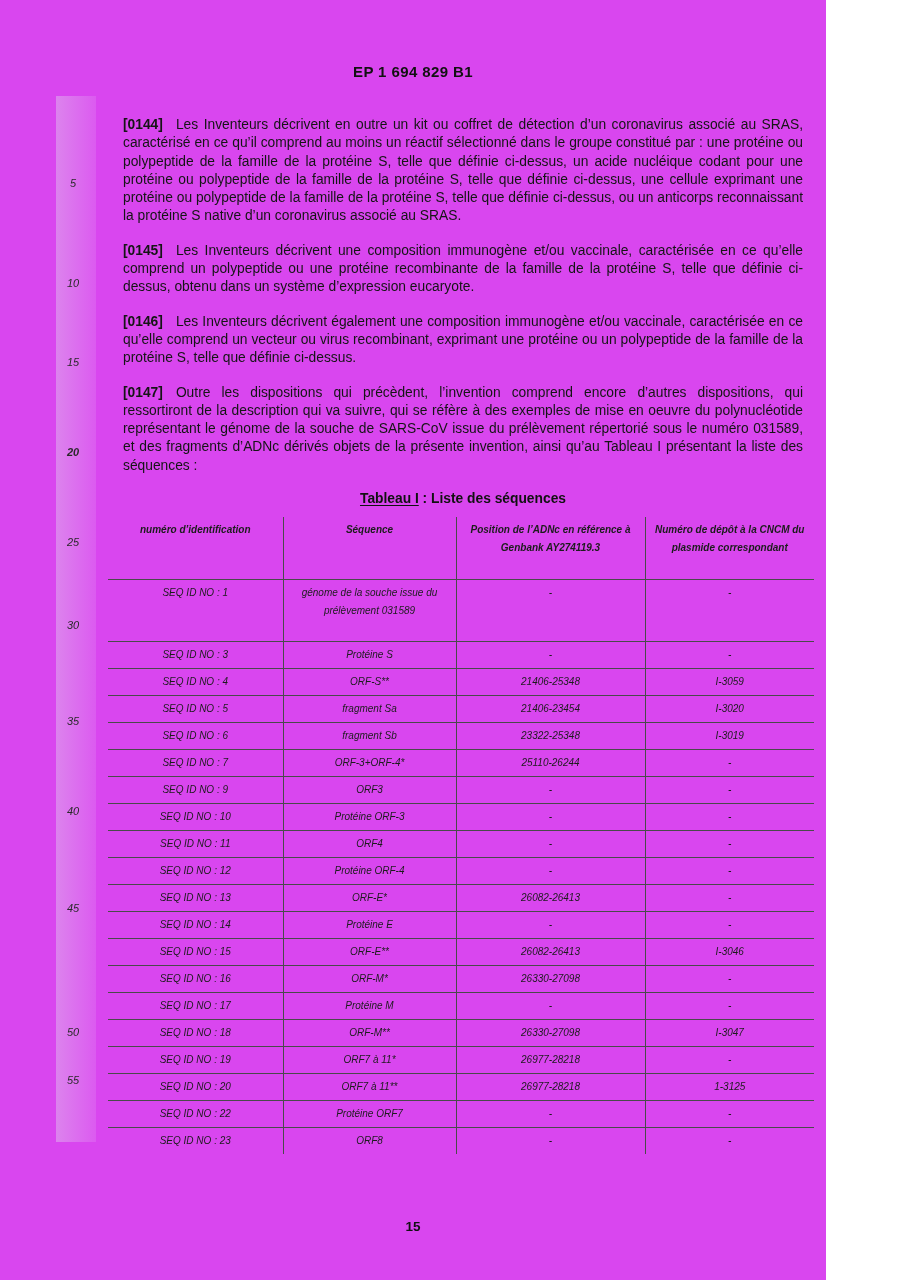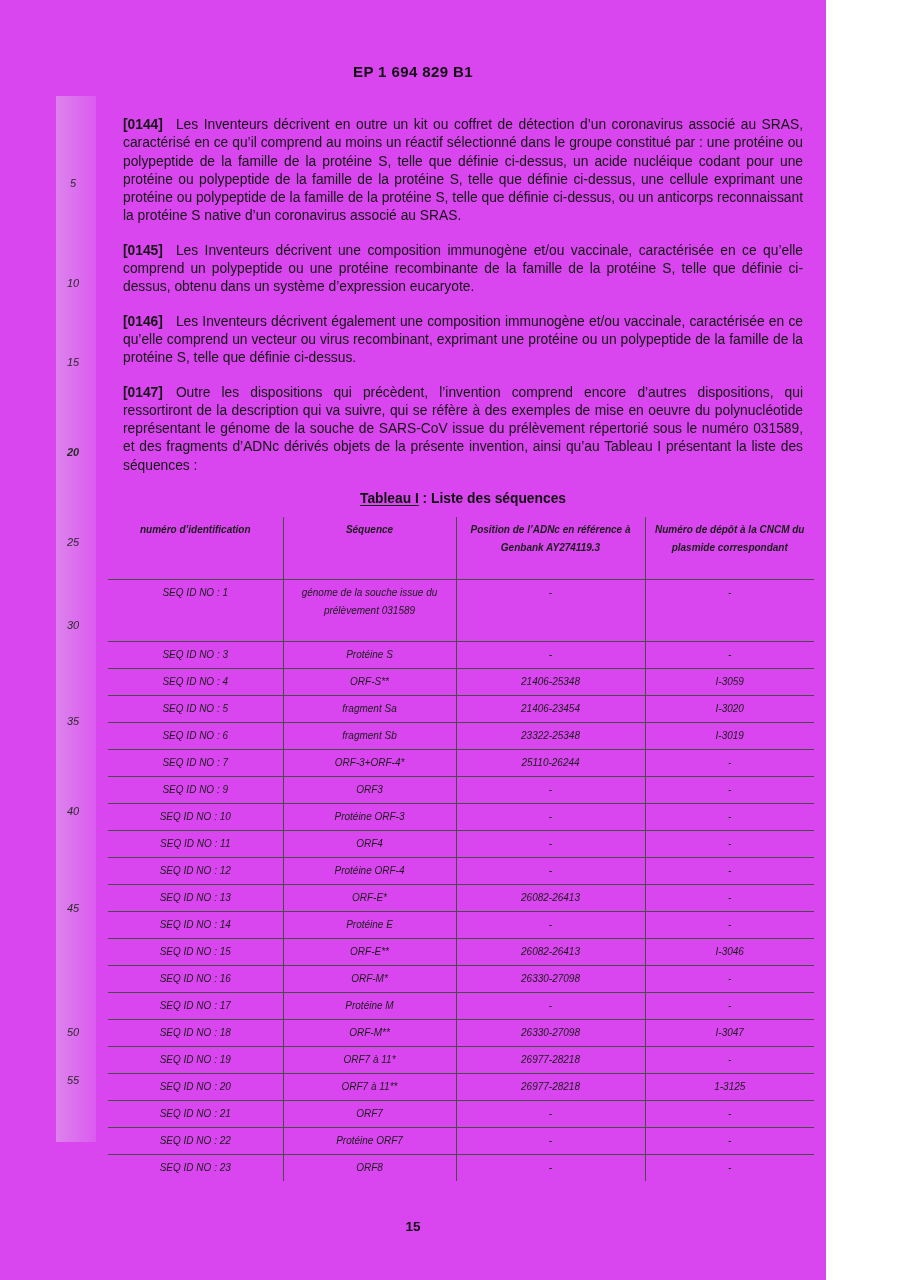--- a/index.html
+++ b/index.html
@@ -198,26 +198,20 @@
             <td>26977-28218</td>
             <td>-</td>
           </tr>
           <tr>
             <td>SEQ ID NO : 20</td>
             <td>ORF7 à 11**</td>
             <td>26977-28218</td>
             <td>1-3125</td>
           </tr>
           <tr>
-            <td>SEQ ID NO : 21</td>
-            <td>ORF7</td>
-            <td>-</td>
-            <td>-</td>
-          </tr>
-          <tr>
             <td>SEQ ID NO : 22</td>
             <td>Protéine ORF7</td>
             <td>-</td>
             <td>-</td>
           </tr>
           <tr>
             <td>SEQ ID NO : 23</td>
             <td>ORF8</td>
             <td>-</td>
             <td>-</td>

